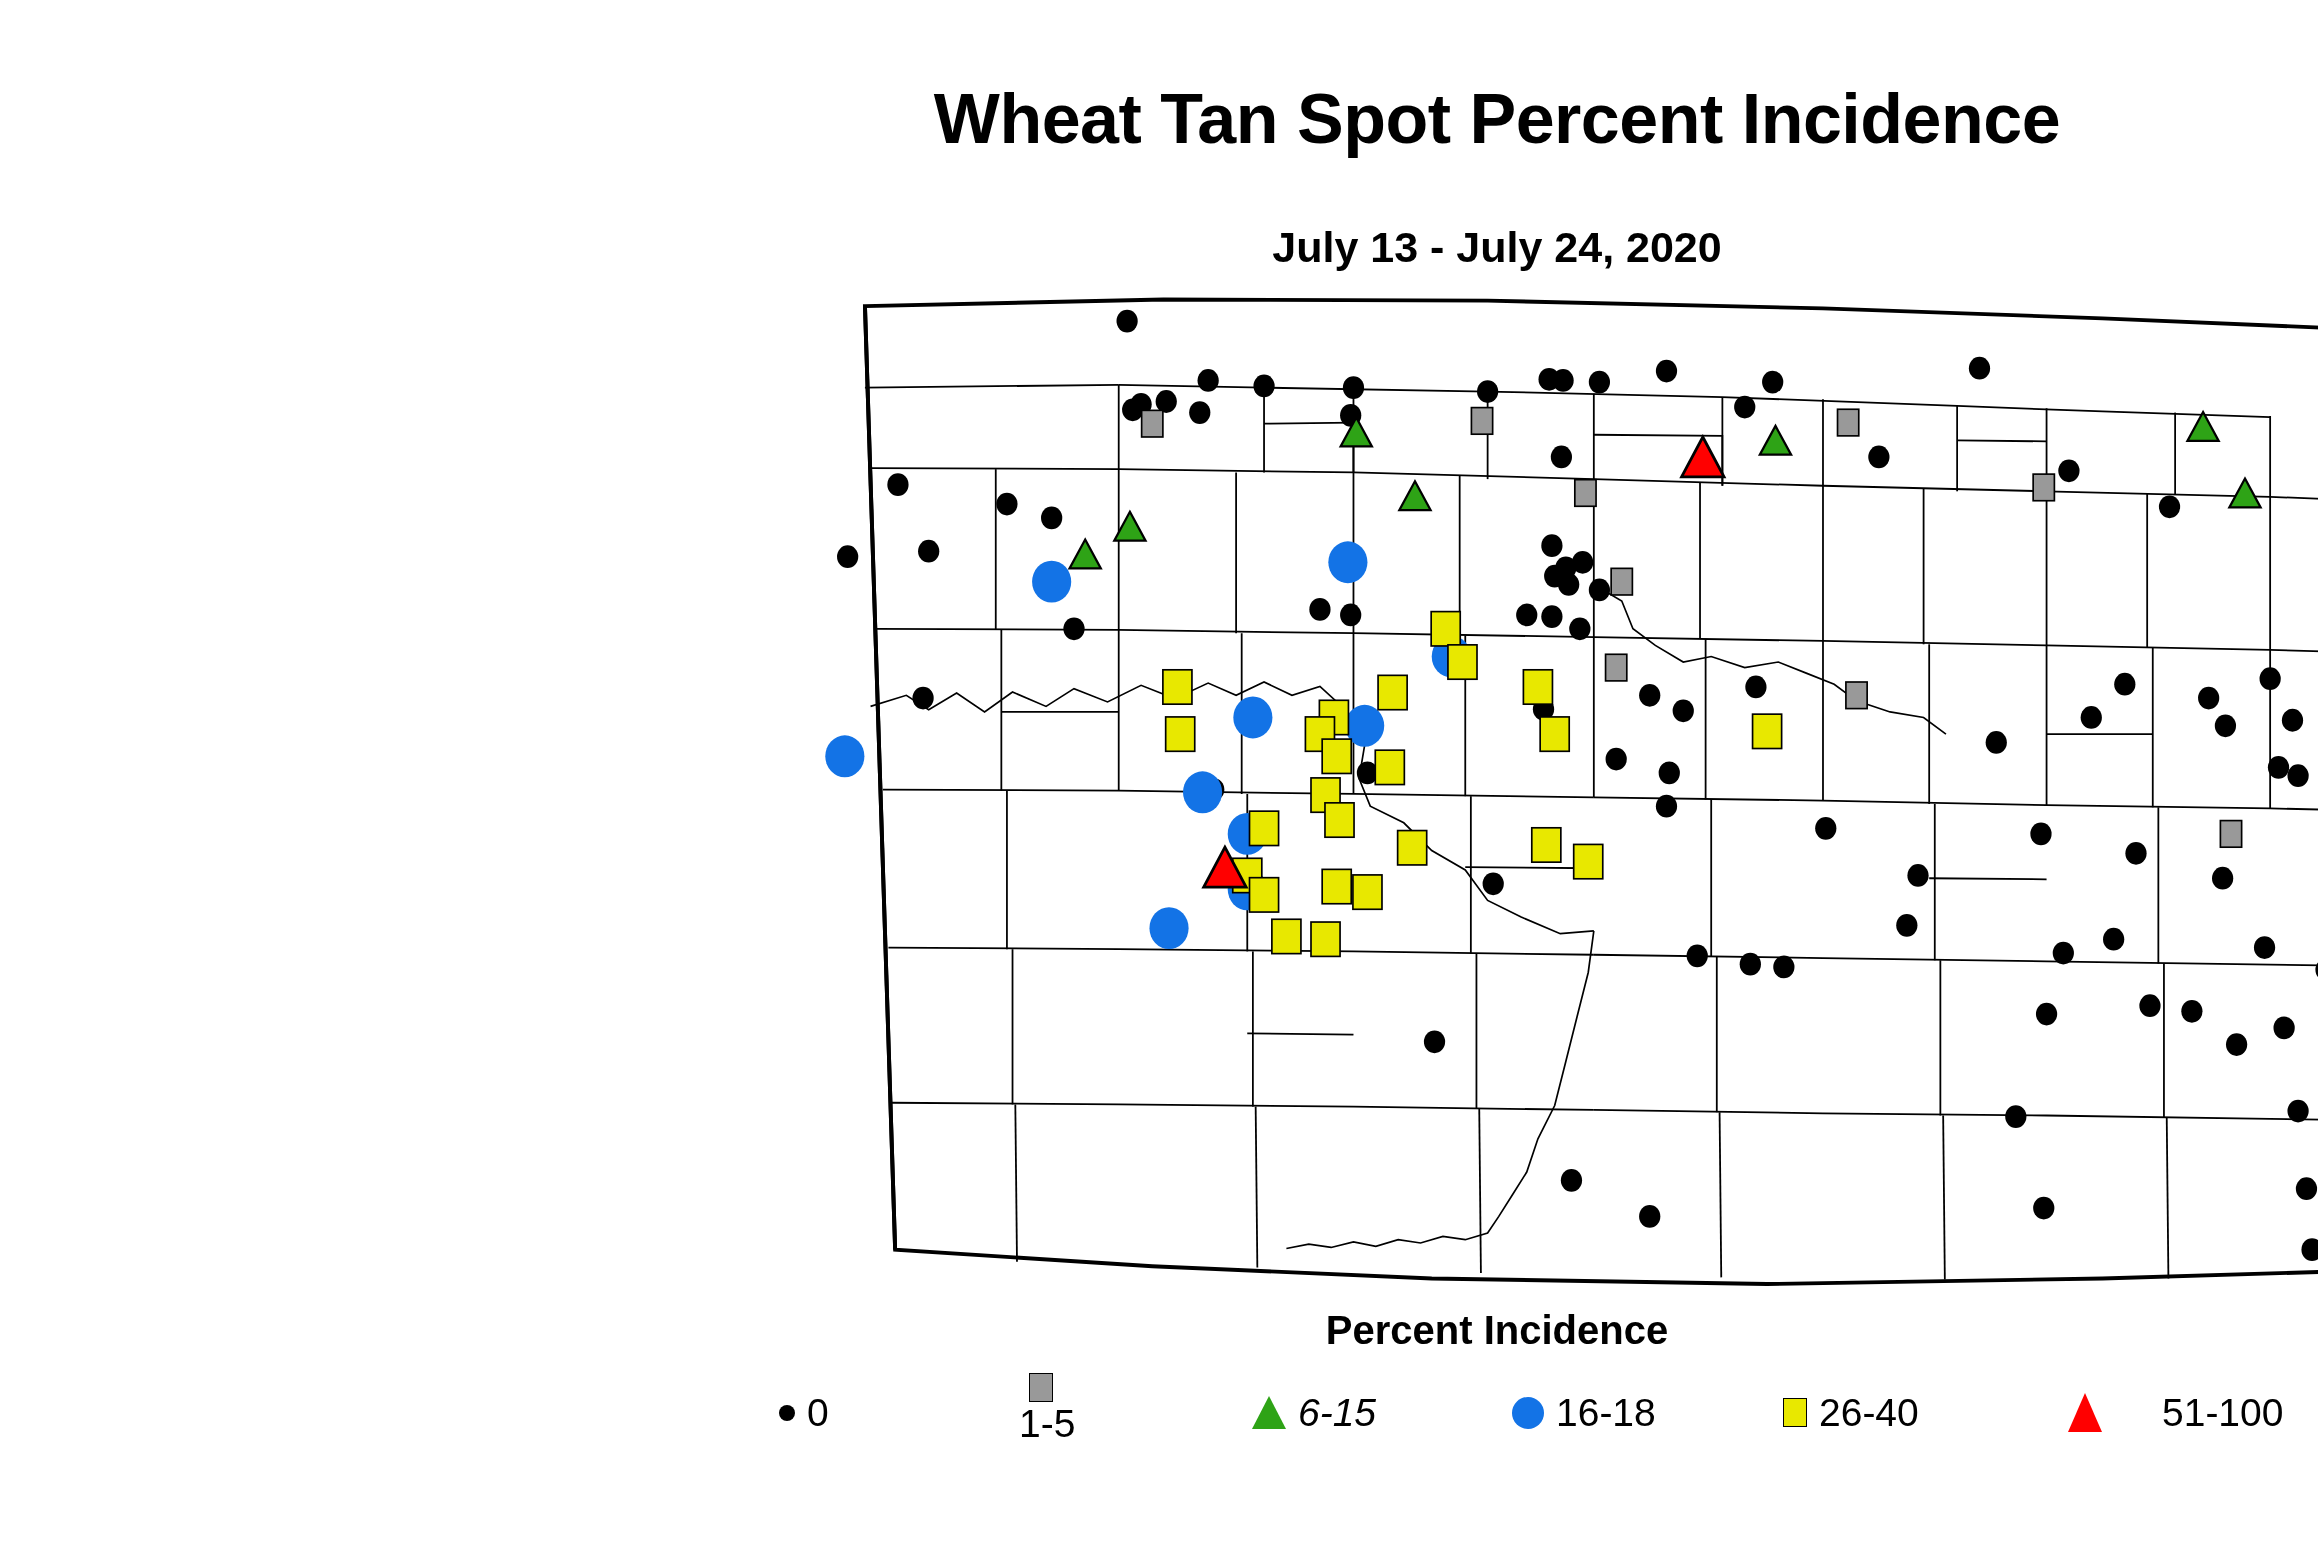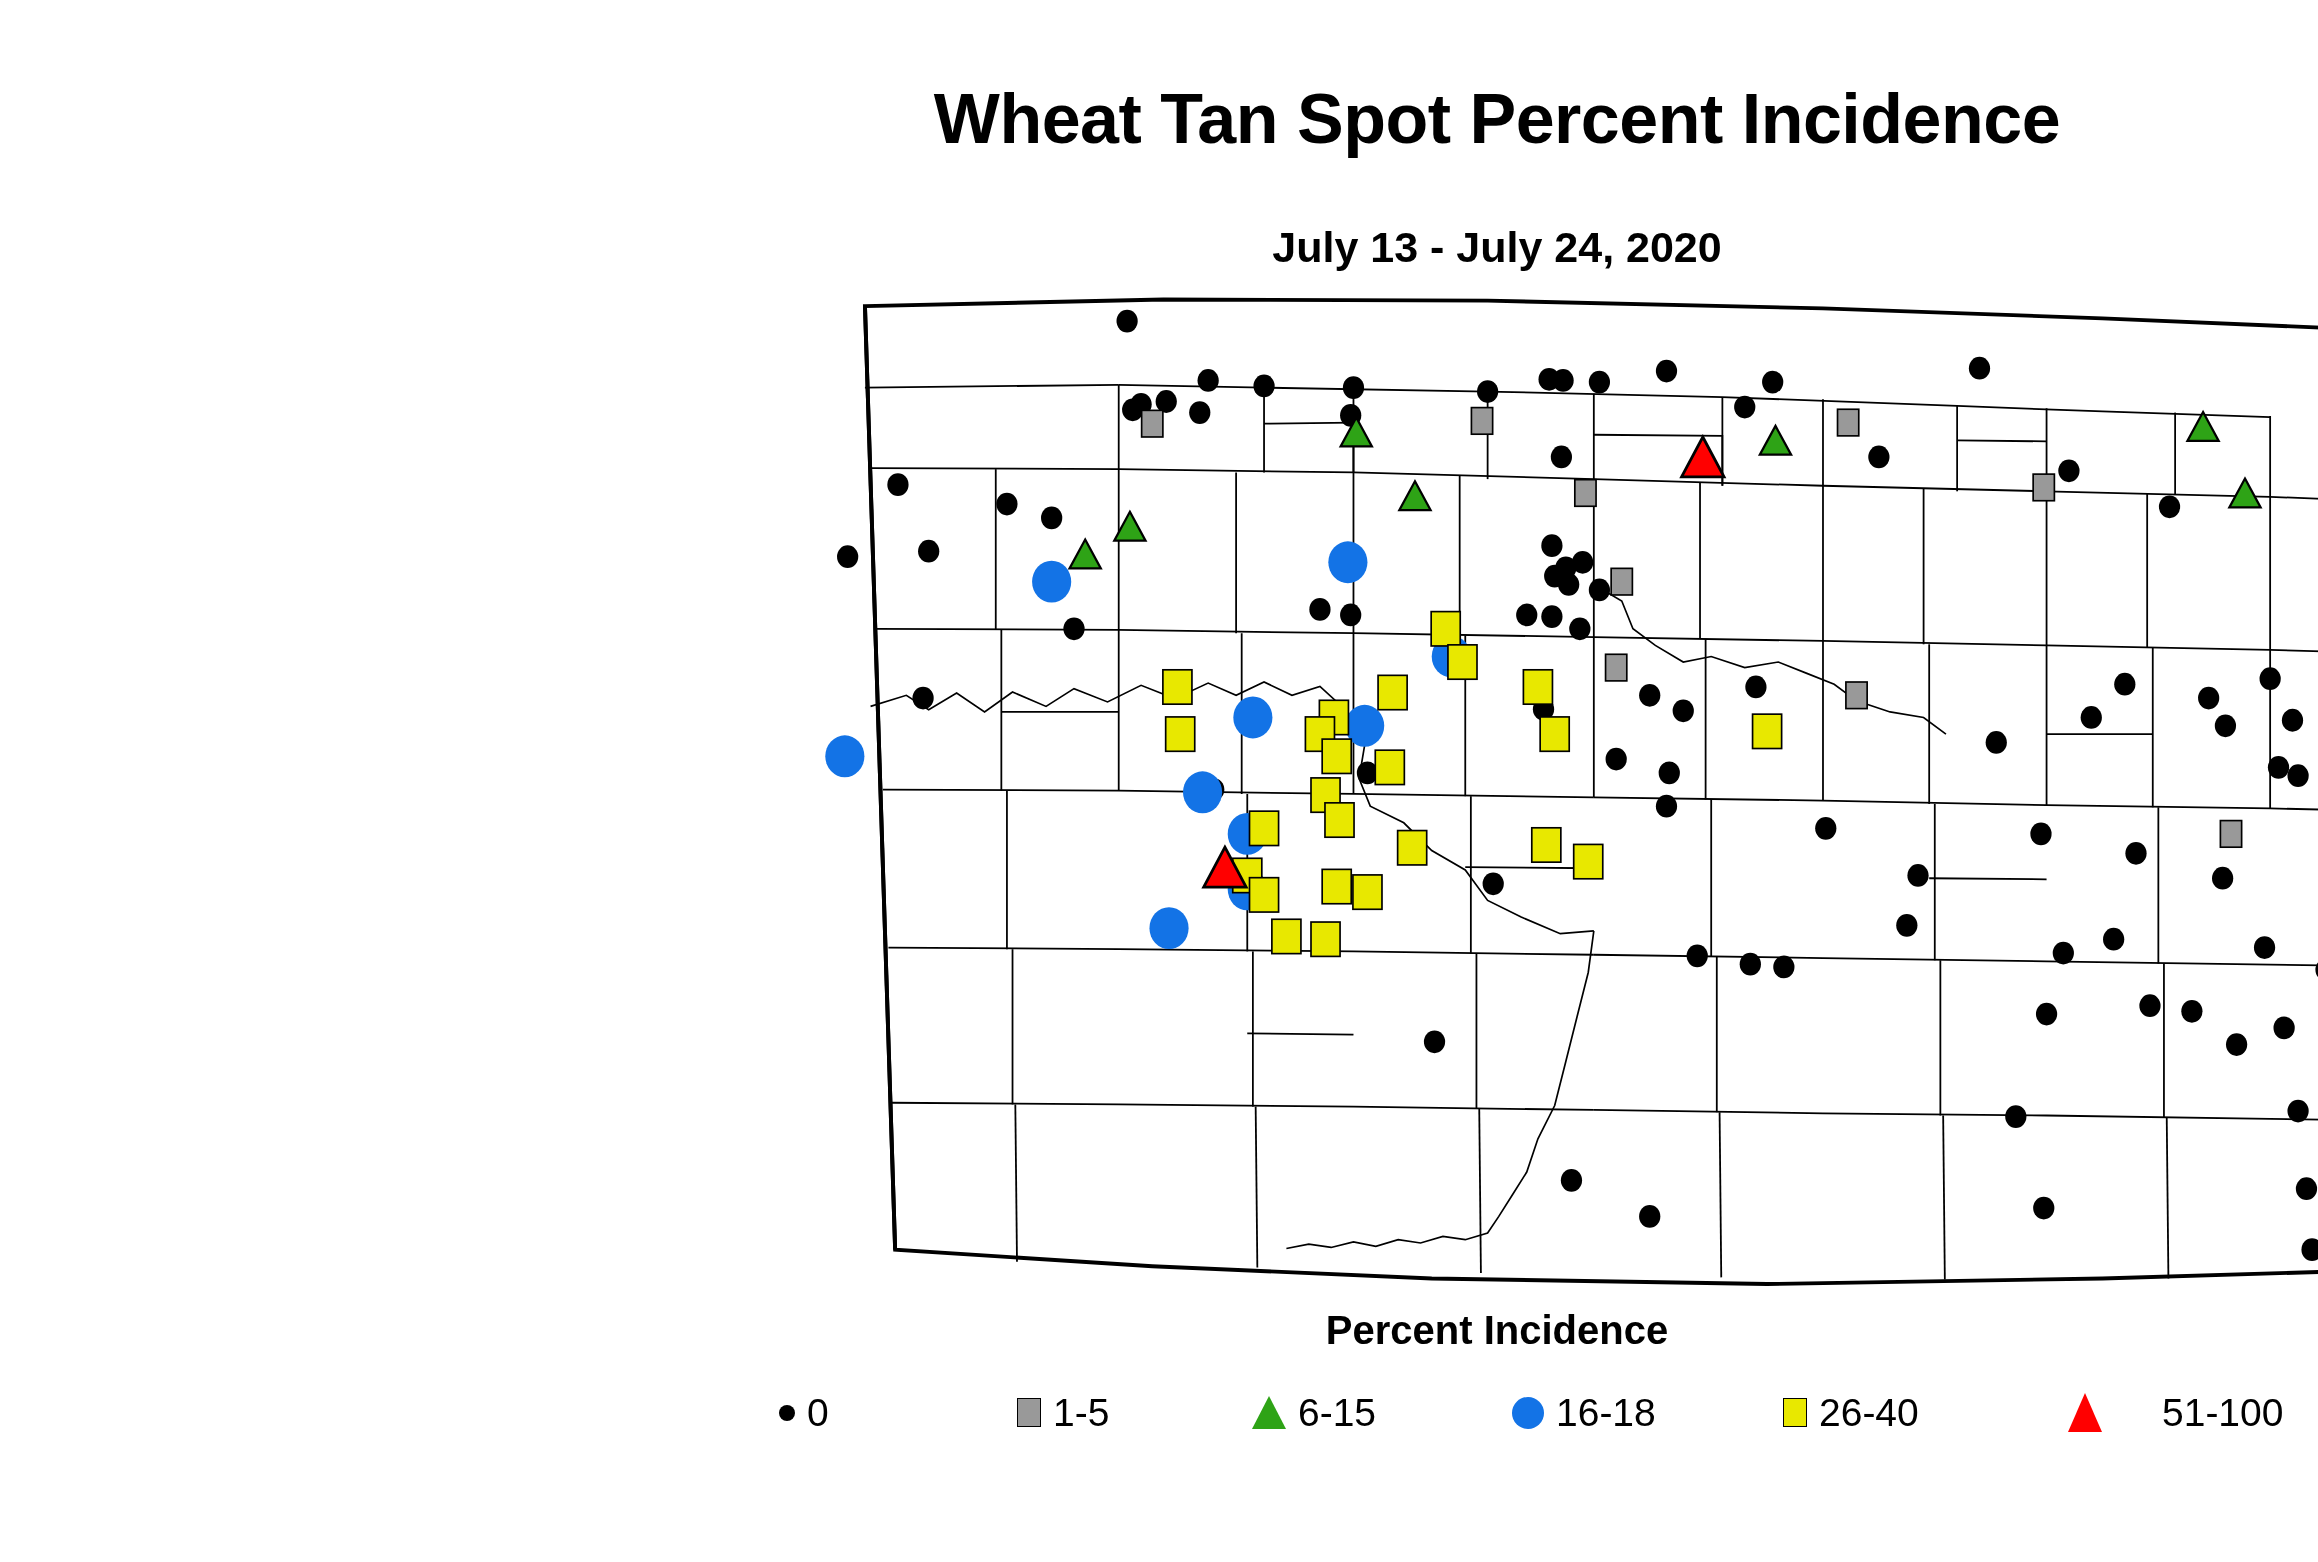--- a/index.html
+++ b/index.html
@@ -311,25 +311,25 @@
         <polygon points="830,1034 868,1106 792,1106" fill="#FF0000" stroke="#000" stroke-width="5" stroke-linejoin="miter"></polygon>
       </svg>
   </div>
 
   <div class="legend-title">Percent Incidence</div>
   <div id="legend-row">
       <div class="lg-item" style="left: 0px;">
         <div class="sym sym-circle"></div>
         <span class="lg-label">0</span>
       </div>
-      <div class="lg-item" style="left: 238px;">
+      <div class="lg-item" style="left: 228px; flex-direction: column;">
         <div class="sym sym-square"></div>
         <span class="lg-label">1-5</span>
       </div>
-      <div class="lg-item" style="left: 473px;">
+      <div class="lg-item" style="left: 473px; font-style: italic;">
         <div class="sym sym-tri green"></div>
         <span class="lg-label">6-15</span>
       </div>
       <div class="lg-item" style="left: 733px;">
         <div class="sym sym-bigcircle"></div>
         <span class="lg-label">16-18</span>
       </div>
       <div class="lg-item" style="left: 1004px;">
         <div class="sym sym-square yellow"></div>
         <span class="lg-label">26-40</span>

